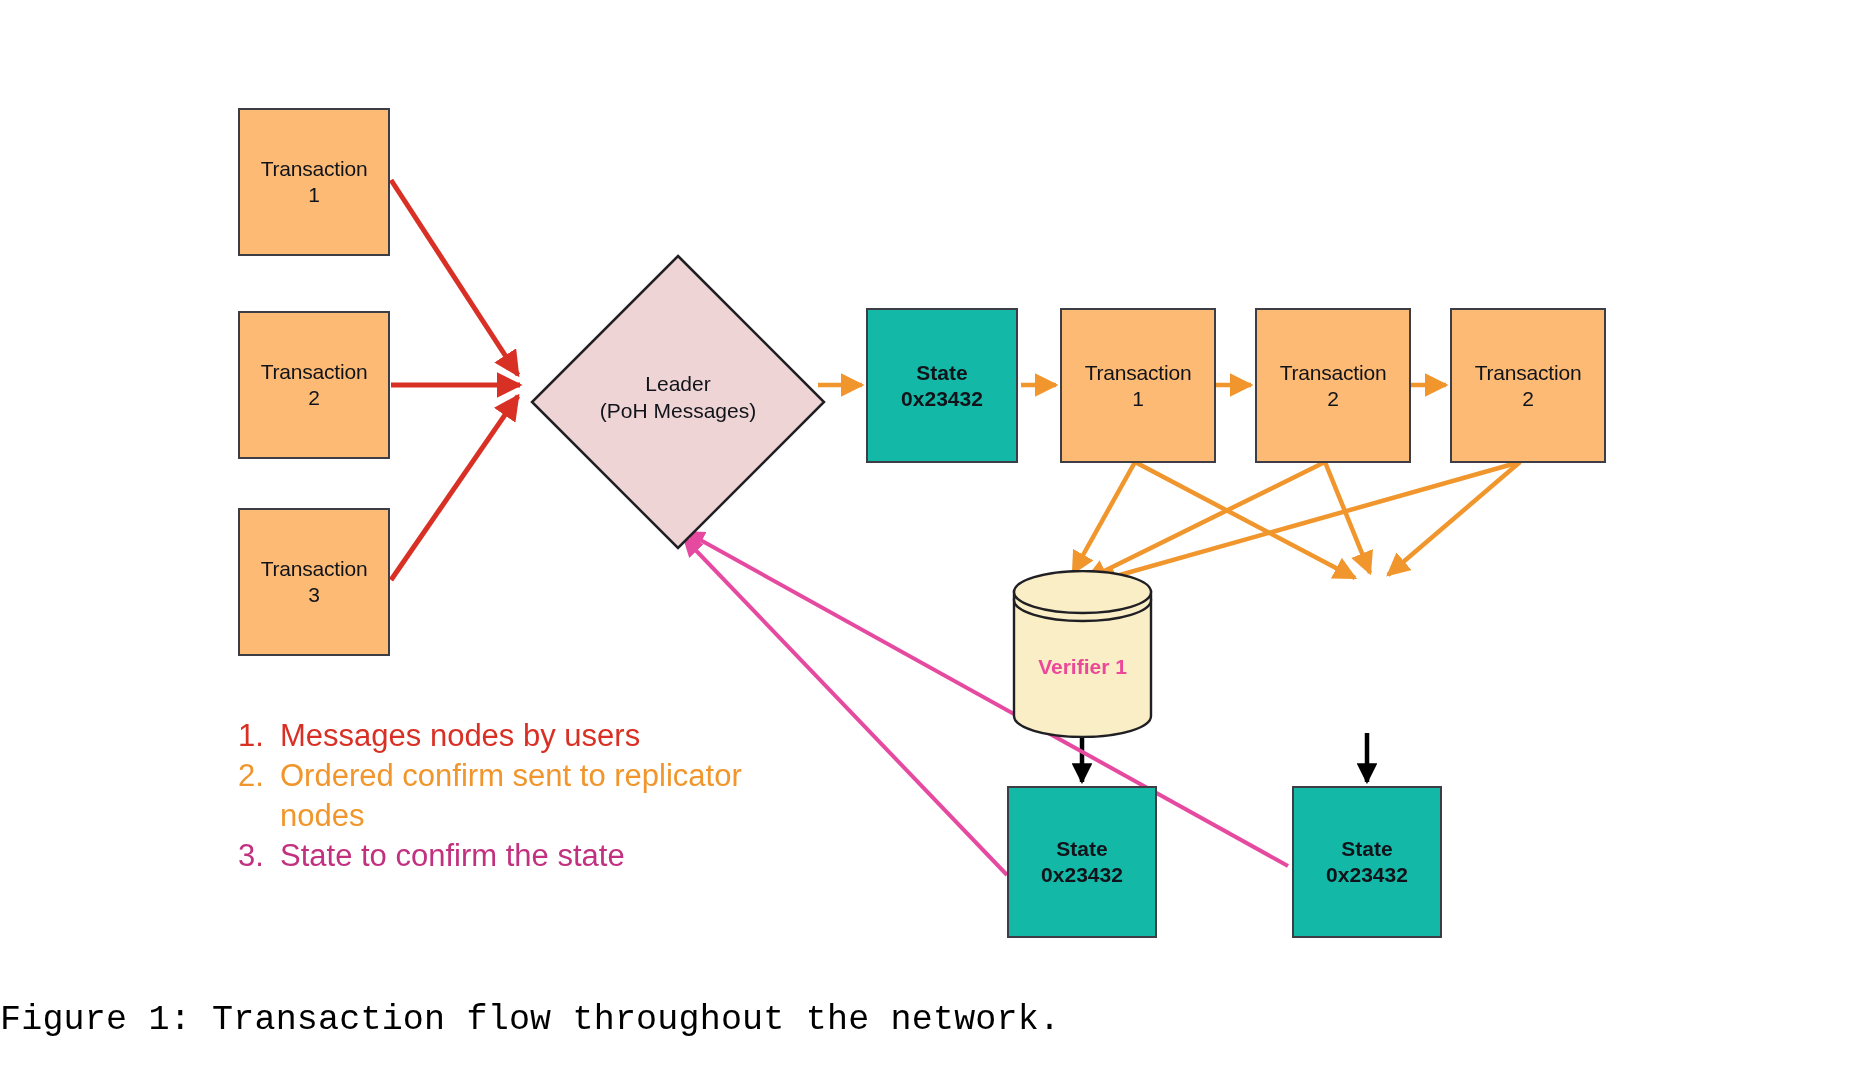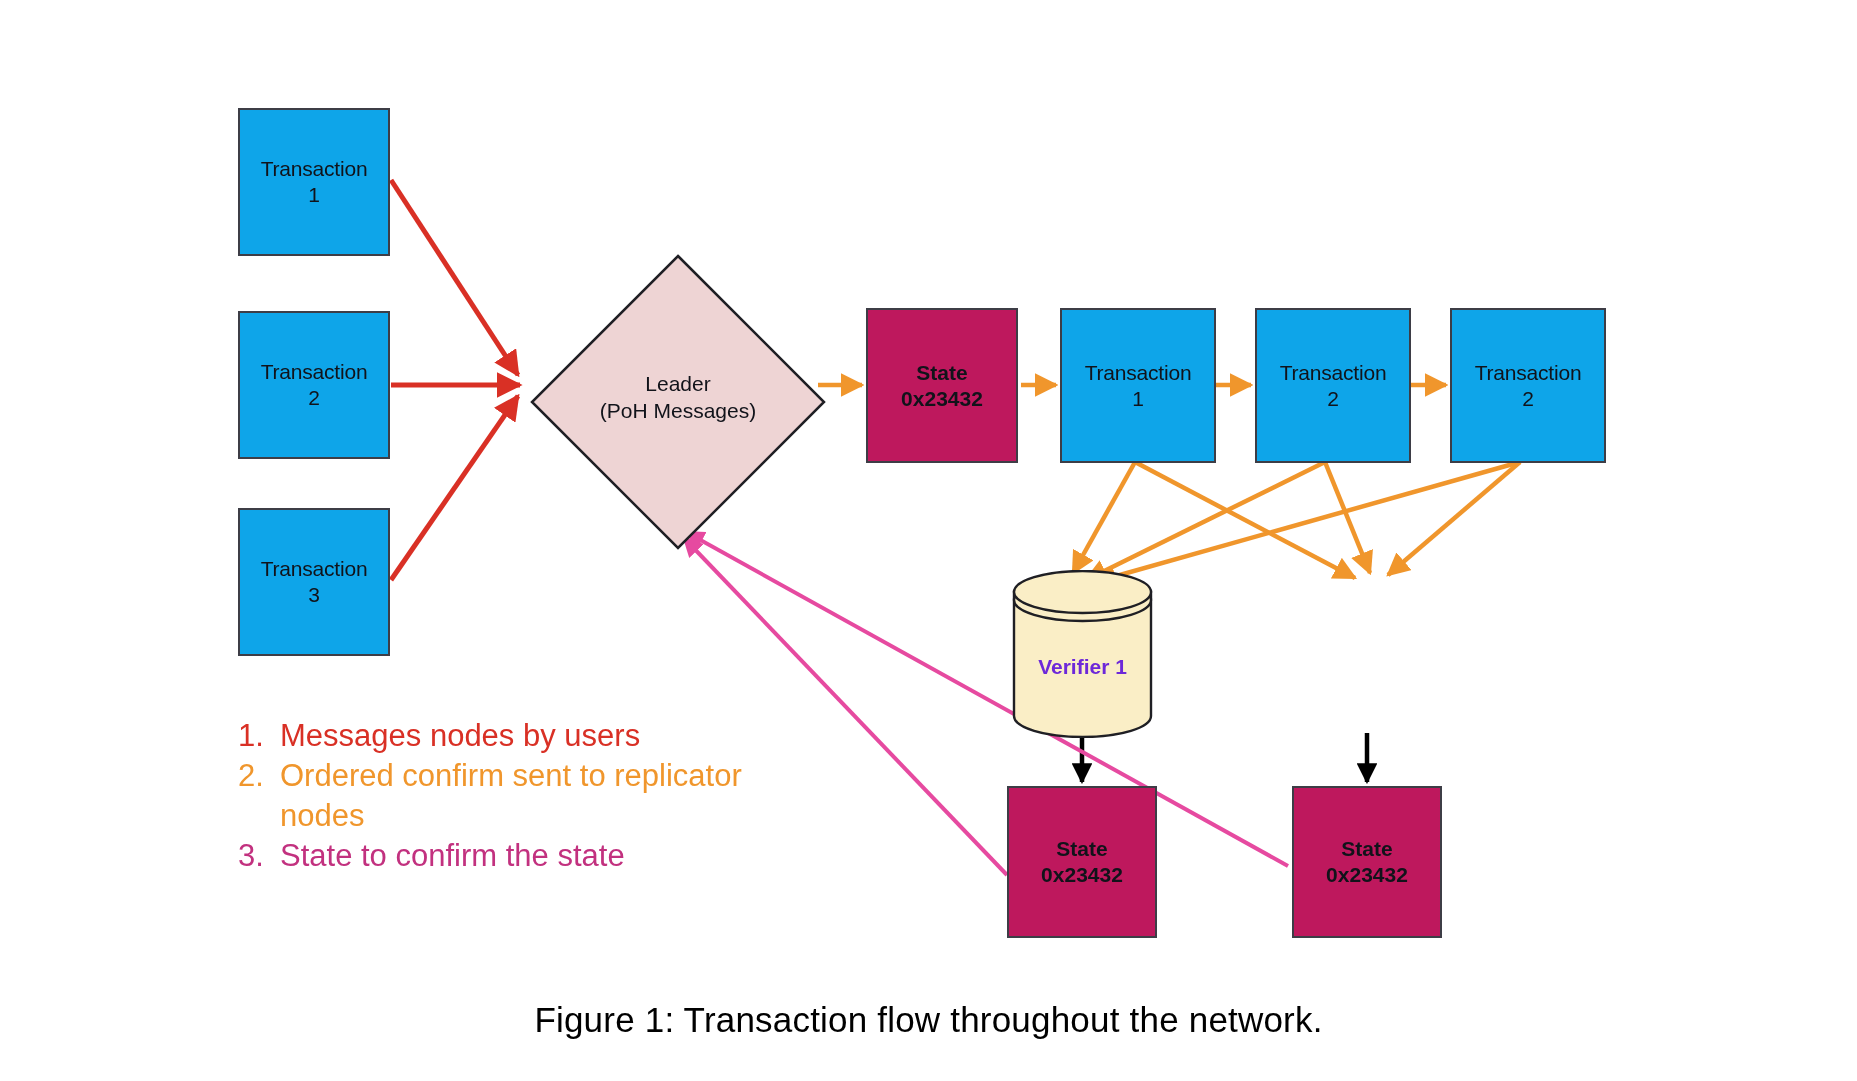--- a/index.html
+++ b/index.html
@@ -34,30 +34,30 @@
     display: flex;
     flex-direction: column;
     align-items: center;
     justify-content: center;
     text-align: center;
     border: 2.5px solid #3d3d46;
     color: #11131a;
     line-height: 1.22;
   }
   .node-tx {
-    background: #0ea5e9;
+    background: #fdba74;
     font-size: 21px;
     font-weight: 700;
     letter-spacing: -0.2px;
   }
   .node-tx.plain {
     font-weight: 400;
   }
   .node-state {
-    background: #be185d;
+    background: #14b8a6;
     font-size: 21px;
     font-weight: 700;
   }
   .node-line { display: block; }
 
   
   .diamond-wrap {
     position: absolute;
   }
   .diamond-label {
@@ -71,21 +71,21 @@
     pointer-events: none;
   }
   
   .cyl-label {
     position: absolute;
     left: 0;
     width: 100%;
     text-align: center;
     font-size: 21px;
     font-weight: 700;
-    color: #6d28d9;
+    color: #ec4899;
     pointer-events: none;
   }
   
   #legend {
     position: absolute;
     left: 238px;
     top: 716px;
     width: 520px;
     font-size: 31px;
     line-height: 1.29;
@@ -105,22 +105,22 @@
   .legend-1 { color: #d93025; }
   .legend-2 { color: #f0962c; }
   .legend-3 { color: #c2317f; }
 
   
   #caption {
     position: absolute;
     left: 0;
     top: 1000px;
     width: 1857px;
-    text-align: center;
-    font-family: Liberation Sans, sans-serif;
+    text-align: left;
+    font-family: Liberation Mono, monospace;
     font-size: 35px;
     color: #000000;
     letter-spacing: 0.2px;
   }
 </style>
 </head>
 <body>
 
 <div id="figure-root">
 

